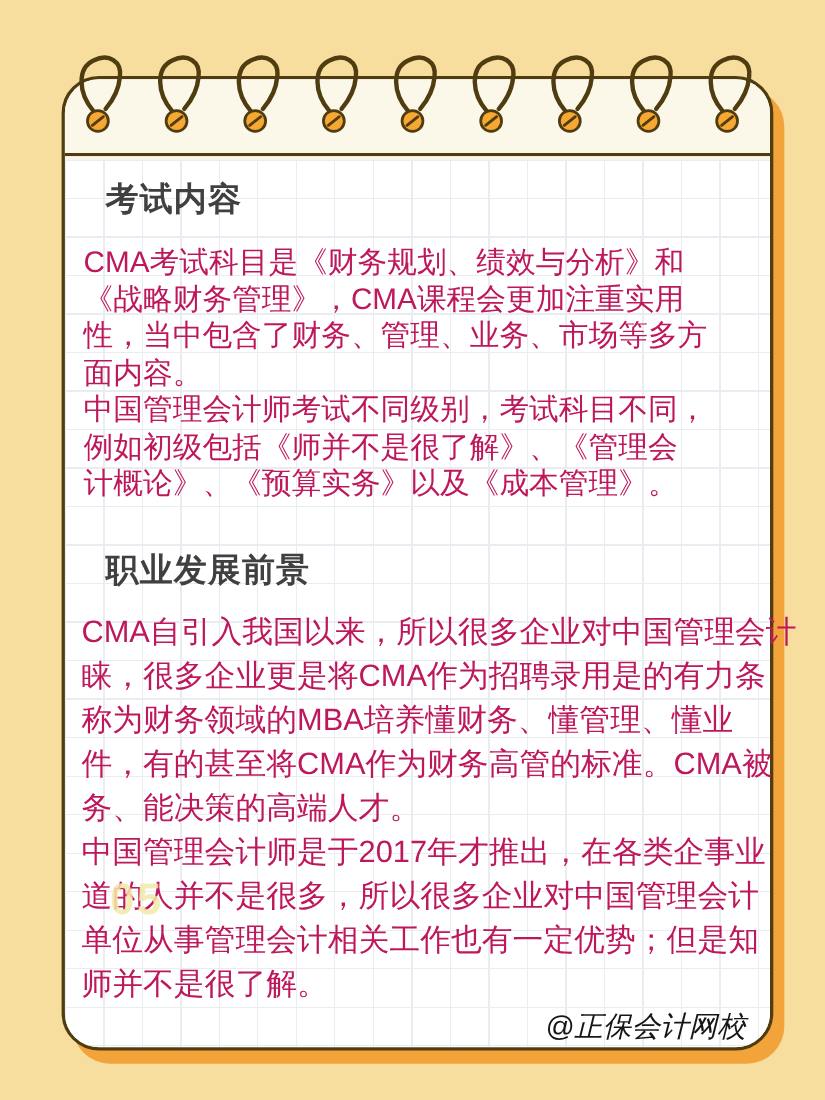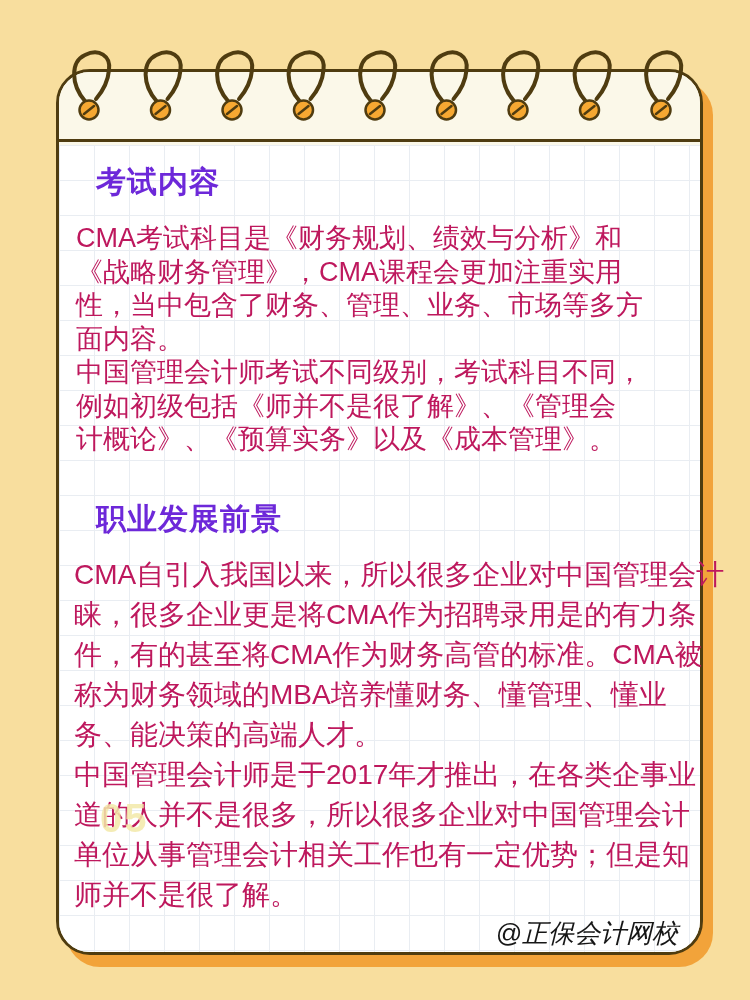--- a/index.html
+++ b/index.html
@@ -36,21 +36,21 @@
     border-radius:0 0 31px 31px;
   }
 
   
   .binding { position:absolute; left:0; top:0; width:750px; height:160px; z-index:3; }
 
   
   .content { position:absolute; inset:0; z-index:2; }
   .heading {
     position:absolute;
-    font-size:30px; font-weight:bold; color:#6d28d9;
+    font-size:30px; font-weight:bold; color:#404040;
     line-height:1; white-space:nowrap; letter-spacing:1px;
   }
   .h1 { left:96px; top:167px; }
   .h2 { left:96px; top:504px; }
   .body-block { position:absolute; color:#be185d; }
   .s1 { left:76px; top:222px; font-size:27px; line-height:33.5px; }
   .s2 { left:74px; top:555px; font-size:28px; line-height:40px; }
   .body-block .line { white-space:nowrap; }
   .page-num {
     position:absolute; left:100px; top:798px;
@@ -136,22 +136,22 @@
       <div class="line">中国管理会计师考试不同级别，考试科目不同，</div>
       <div class="line">例如初级包括《师并不是很了解》、《管理会</div>
       <div class="line">计概论》、《预算实务》以及《成本管理》。</div>
     </div>
 
     <div class="heading h2">职业发展前景</div>
 
     <div class="body-block s2">
       <div class="line">CMA自引入我国以来，所以很多企业对中国管理会计</div>
       <div class="line">睐，很多企业更是将CMA作为招聘录用是的有力条</div>
+      <div class="line">称为财务领域的MBA培养懂财务、懂管理、懂业</div>
       <div class="line">件，有的甚至将CMA作为财务高管的标准。CMA被</div>
-      <div class="line">称为财务领域的MBA培养懂财务、懂管理、懂业</div>
       <div class="line">务、能决策的高端人才。</div>
       <div class="line">中国管理会计师是于2017年才推出，在各类企事业</div>
       <div class="line">道的人并不是很多，所以很多企业对中国管理会计</div>
       <div class="line">单位从事管理会计相关工作也有一定优势；但是知</div>
       <div class="line">师并不是很了解。</div>
     </div>
 
     <div class="credit">@正保会计网校</div>
 
   </div>

